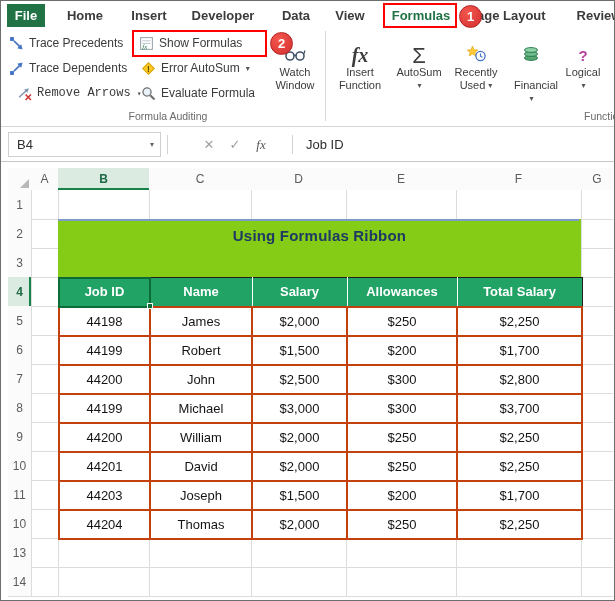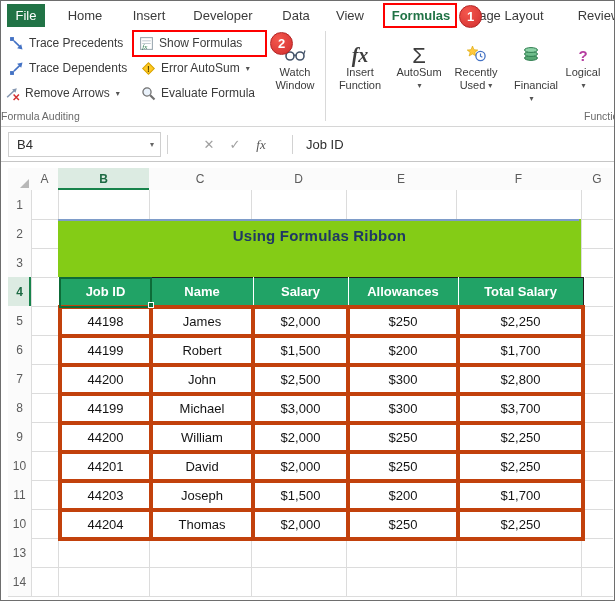--- a/index.html
+++ b/index.html
@@ -3,21 +3,21 @@
 <meta charset="utf-8">
 <style>
   * { margin:0; padding:0; box-sizing:border-box; }
   html,body { background:#fff; }
   body { font-family:"Liberation Sans", sans-serif; }
   .screen { position:relative; width:615px; height:601px; background:#fff;
             border:1px solid #6e6e6e; overflow:hidden; }
 
   
   .tab { position:absolute; top:3px; height:23px; line-height:23px; text-align:center;
-         font-size:13px; color:#3b3b3b; white-space:nowrap; }
+         font-size:13px; color:#3b3b3b; white-space:nowrap;font-weight:bold; }
   .tab-file { background:#217346; color:#fff; }
   .tab-formulas { font-weight:bold; color:#217346; }
 
   .redbox { position:absolute; border:2px solid #fe0000; z-index:9; background:transparent; }
   .badge { position:absolute; width:23px; height:23px; border-radius:50%;
            background:radial-gradient(circle at 35% 30%, #f4574d, #d22f2f);
            color:#fff; font-weight:bold; font-size:13px; display:flex; align-items:center;
            justify-content:center; z-index:10; border:1px solid #b32424; }
 
   
@@ -67,21 +67,21 @@
 
   
   .title-zone { position:absolute; left:57px; top:218px; width:523px; height:58px;
                 background:#84cc16; z-index:2; }
   .title-line { position:absolute; left:0; top:0; width:521px; height:2px; background:#7e9cc9; }
   .sheet-title { margin-top:8px; text-align:center; font-weight:bold; font-size:15px;
                  color:#1f3864; letter-spacing:0.2px; }
 
   .datatable { position:absolute; left:57px; top:276px; z-index:2; border-collapse:collapse;
                table-layout:fixed; background:#fff; }
-  .datatable th, .datatable td { border:4px solid #c2410c; height:29px; text-align:center;
+  .datatable th, .datatable td { border:2px solid #c2410c; height:29px; text-align:center;
                padding:0; font-size:13px; color:#141414; background:#fff; }
   .datatable th { background:#21a366; color:#fff; font-weight:bold;
                border-left:1px solid #fff; border-right:1px solid #fff;
                border-top:1px solid #1f1f1f; border-bottom:1px solid #1f1f1f; }
   .datatable th:first-child { border-left:1px solid #1f1f1f; }
   .datatable th:last-child { border-right:1px solid #1f1f1f; }
   th.selcell { outline:2px solid #0d6b38; outline-offset:-1px; position:relative; }
   .fill-handle { position:absolute; right:-3px; bottom:-3px; width:6px; height:6px;
                  background:#0d6b38; border:1px solid #fff; z-index:4; }
 </style>
@@ -119,21 +119,21 @@
     <div class="sbtn" style="left:8px;top:6px;">
       <span class="icon14">
         <svg viewBox="0 0 14 14" width="15" height="15">
             <rect x="1" y="1" width="3.6" height="3.6" fill="#4472c4"></rect>
             <path d="M4.6 4.6 L10.4 10.2" stroke="#4472c4" stroke-width="1.5" fill="none"></path>
             <path d="M12.6 12.6 L7.6 11.4 L11.4 7.6 Z" fill="#4472c4"></path>
           </svg>
       </span>
       <span>Trace Precedents</span>
     </div>
-    <div class="sbtn" style="left:4px;top:56px;">
+    <div class="sbtn" style="left:16px;top:56px;font-family:Liberation Mono, monospace;">
       <span class="icon14">
         <svg viewBox="0 0 14 14" width="15" height="15">
             <path d="M2 10.5 L9 4" stroke="#8496b0" stroke-width="1.5" fill="none"></path>
             <path d="M11 2 L6.6 3.2 L9.8 6.4 Z" fill="#8496b0"></path>
             <path d="M8 8 L13 13 M13 8 L8 13" stroke="#d22f2f" stroke-width="1.4"></path>
           </svg>
       </span>
       <span>Remove Arrows</span>
       <span class="chev">▾</span>
     </div>
@@ -218,21 +218,21 @@
       </span>
       <span style="margin-top:17px;padding-left:10px;">Financial</span>
       <span class="chev">▾</span>
     </div>
     <div class="bbtn" style="left:557px;width:50px;">
       <span class="bigicon qicon">?</span>
       <span style="margin-top:4px;">Logical</span>
       <span class="chev">▾</span>
     </div>
 
-    <div class="grp-label" style="left:0;width:310px;">Formula Auditing</div>
+    <div class="grp-label" style="left:12px;width:310px;text-align:center;">Formula Auditing</div>
     <div class="grp-label" style="left:583px;">Function Library</div>
   </div>
 
   <div class="redbox" style="left:131px;top:29px;width:135px;height:27px;"></div>
   <div class="badge" style="left:269px;top:31px;">2</div>
 
   <div class="frow">
     <div class="namebox">
       <span>B4</span>
       <span class="chevnb">▾</span>

